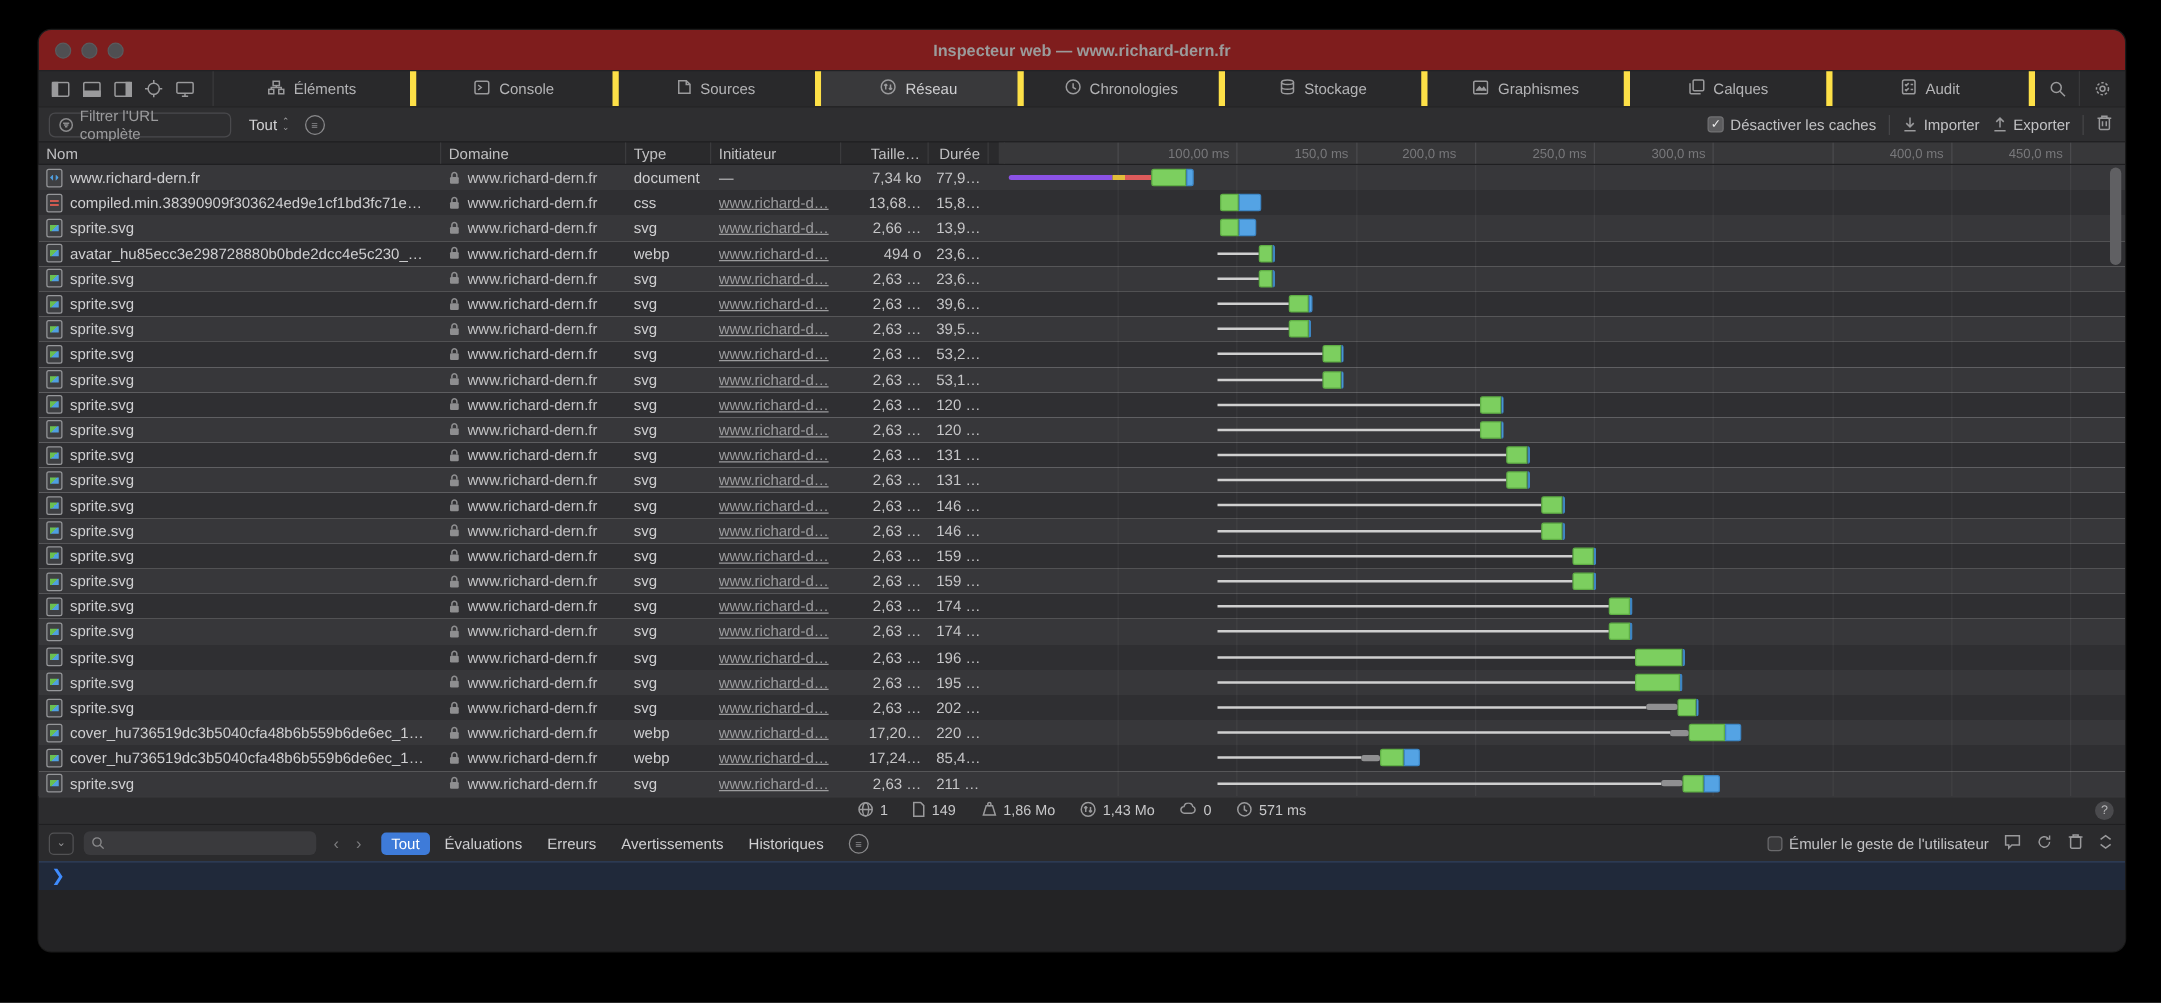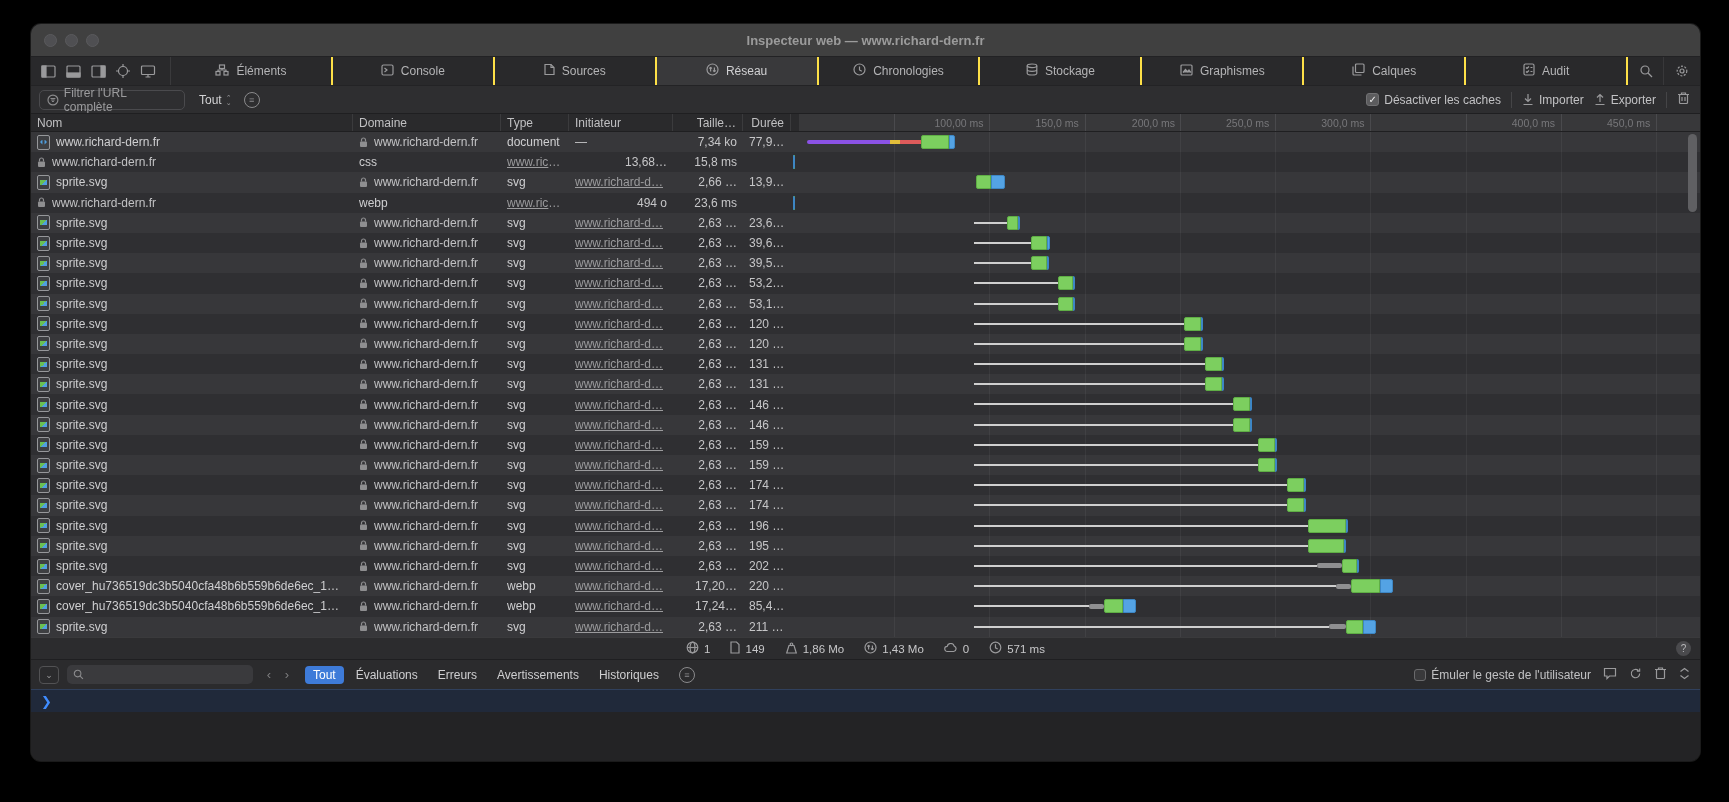--- a/index.html
+++ b/index.html
@@ -4,31 +4,31 @@
 <style>
   * { margin:0; padding:0; box-sizing:border-box; }
   html,body { width:1729px; height:802px; background:#000; overflow:hidden;
     font-family:"Liberation Sans","DejaVu Sans",sans-serif; }
   #stage { position:relative; width:1729px; height:802px; background:#000; }
   #win { position:absolute; left:31px; top:24px; width:1669px; height:737px;
     background:#2b2b2d; border-radius:10px; overflow:hidden; display:flex; flex-direction:column;
     box-shadow:0 0 0 1px #1a1a1a; }
 
   
-  .titlebar { height:32px; background:#404040; display:flex; align-items:center; position:relative; flex:none; }
+  .titlebar { height:32px; background:#7f1d1d; display:flex; align-items:center; position:relative; flex:none; }
   .lights { display:flex; gap:8px; margin-left:13px; }
   .light { width:13px; height:13px; border-radius:50%; background:#4f4f52; border:1px solid #5a5a5d; }
   .title { position:absolute; left:0; right:0; text-align:center; color:#9b9b9b; font-size:13px; font-weight:bold; }
 
   
   .tabbar { height:29px; background:#29292b; display:flex; align-items:stretch; border-top:1px solid #222224; flex:none; }
   .pane-icons { display:flex; align-items:center; gap:10px; padding:0 14px 0 10px; border-right:1px solid #3a3a3c; }
   .pane-icons svg { display:block; }
   .tab { flex:1 1 0; display:flex; align-items:center; justify-content:center; gap:7px;
-    color:#b4b4b6; font-size:12px; border-right:2px solid #fde047; cursor:default; }
+    color:#b4b4b6; font-size:12px; border-right:5px solid #fde047; cursor:default; }
   .tab.active { background:#39393b; color:#d0d0d2; }
   .tab svg { flex:none; }
   .tool-sq { width:36px; flex:none; display:flex; align-items:center; justify-content:center; border-right:1px solid #38383a; }
   .tool-sq:last-child { border-right:none; }
 
   
   .netbar { height:28px; background:#2e2e30; display:flex; align-items:center; font-size:12px;
     color:#b8b8ba; border-top:1px solid #232325; flex:none; }
   .filter-field { margin-left:8px; width:146px; height:20px; border:1px solid #4a4a4d; border-radius:5px;
     display:flex; align-items:center; gap:5px; padding:0 7px; color:#9c9c9e; }
@@ -308,21 +308,21 @@
         </div>
       <div></div>
       <div class="ruler" id="ruler">
           <span class="tick-line" style="left: 95.2431px;"></span>
           <span class="tick-label" style="left: 95.2431px; margin-top: 33px;">50,00 ms</span>
           <span class="tick-line" style="left: 190.486px;"></span>
           <span class="tick-label" style="left: 190.486px;">100,00 ms</span>
           <span class="tick-line" style="left: 285.729px;"></span>
           <span class="tick-label" style="left: 285.729px;">150,0 ms</span>
           <span class="tick-line" style="left: 380.973px;"></span>
-          <span class="tick-label" style="left: 382px;">200,0 ms</span>
+          <span class="tick-label" style="left: 372px;">200,0 ms</span>
           <span class="tick-line" style="left: 476.216px;"></span>
           <span class="tick-label" style="left: 476.216px;">250,0 ms</span>
           <span class="tick-line" style="left: 571.459px;"></span>
           <span class="tick-label" style="left: 571.459px;">300,0 ms</span>
           <span class="tick-line" style="left: 666.702px;"></span>
           <span class="tick-label" style="left: 666.702px; margin-top: 20px;">350,0 ms</span>
           <span class="tick-line" style="left: 761.945px;"></span>
           <span class="tick-label" style="left: 761.945px;">400,0 ms</span>
           <span class="tick-line" style="left: 857.188px;"></span>
           <span class="tick-label" style="left: 857.188px;">450,0 ms</span>
@@ -374,20 +374,26 @@
             <span class="seg dns" style="left: 0.845666%; width: calc(9.30233%);"></span>
             <span class="seg connect" style="left: 10.148%; width: calc(1.05708%);"></span>
             <span class="seg secure" style="left: 11.2051%; width: calc(2.32558%);"></span>
             <span class="seg request" style="left: 13.5307%; width: calc(3.17125%);"></span>
             <span class="seg response" style="left: 16.7019%; width: calc(0.634249%);"></span>
           </div>
   </div>
 
   <div class="row grid">
     <div class="cell">
+      <span class="ficon css">
+              <i></i>
+            </span>
+      <span class="txt rname">compiled.min.38390909f303624ed9e1cf1bd3fc71e…</span>
+    </div>
+    <div class="cell">
       <svg class="ic dim lock" width="9" height="11" viewBox="0 0 9 11">
               <rect x="1" y="4.5" width="7" height="5.5" rx="1" fill="#8e8e90" stroke="none"></rect>
               <path d="M2.5 4.5V3a2 2 0 0 1 4 0v1.5" stroke="#8e8e90"></path>
             </svg>
       <span class="txt domain rdomain">www.richard-dern.fr</span>
     </div>
     <div class="cell">
             <span class="txt rtype">css</span>
           </div>
     <div class="cell">
@@ -433,20 +439,26 @@
             <span class="txt rdur">13,9 ms</span>
           </div>
     <div></div>
     <div class="wf">
             <span class="seg request" style="left: 19.6617%; width: calc(1.69133%);"></span>
             <span class="seg response" style="left: 21.3531%; width: calc(1.47992%);"></span>
           </div>
   </div>
 
   <div class="row grid">
+    <div class="cell">
+      <span class="ficon img">
+              <i></i>
+            </span>
+      <span class="txt rname">avatar_hu85ecc3e298728880b0bde2dcc4e5c230_…</span>
+    </div>
     <div class="cell">
       <svg class="ic dim lock" width="9" height="11" viewBox="0 0 9 11">
               <rect x="1" y="4.5" width="7" height="5.5" rx="1" fill="#8e8e90" stroke="none"></rect>
               <path d="M2.5 4.5V3a2 2 0 0 1 4 0v1.5" stroke="#8e8e90"></path>
             </svg>
       <span class="txt domain rdomain">www.richard-dern.fr</span>
     </div>
     <div class="cell">
             <span class="txt rtype">webp</span>
           </div>

